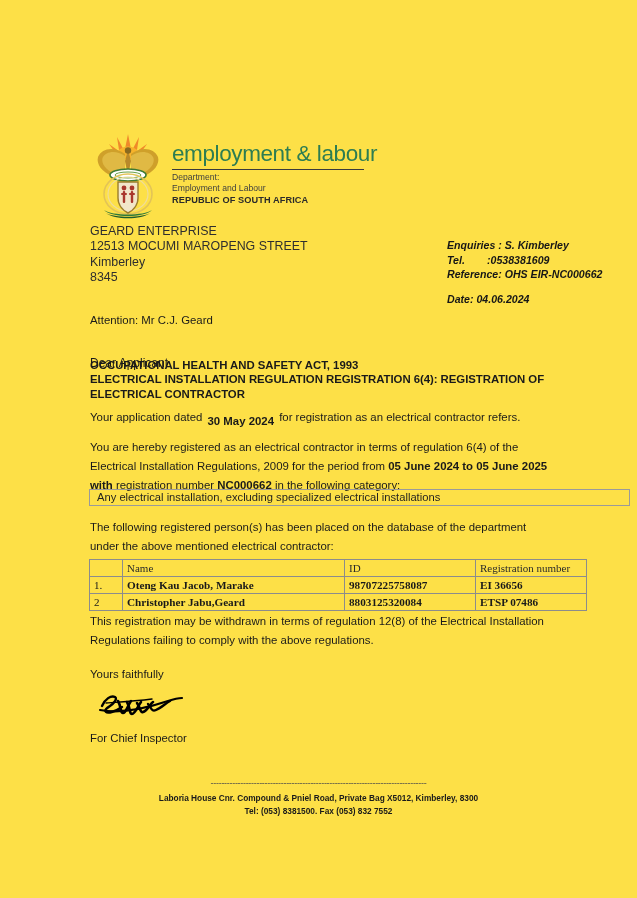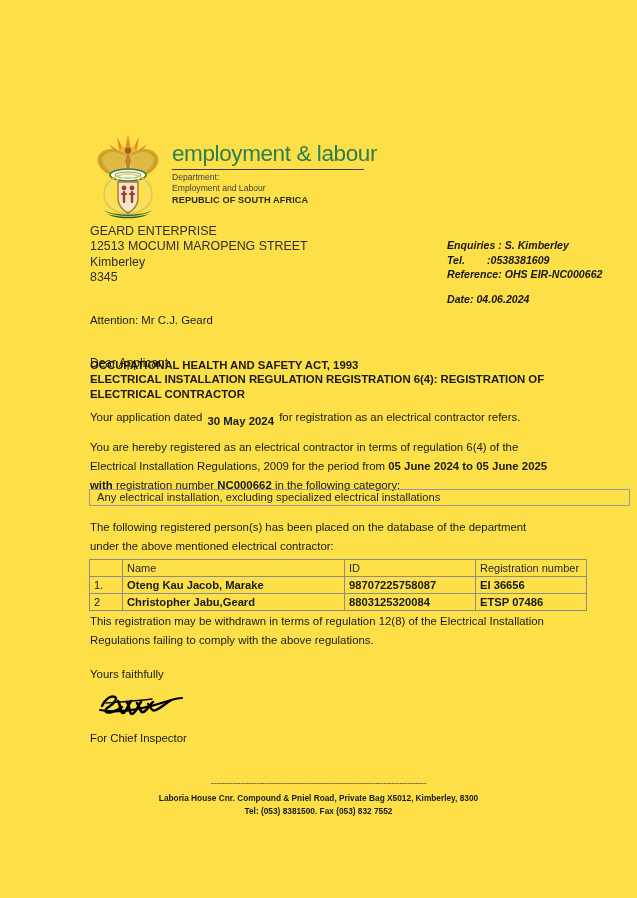--- a/index.html
+++ b/index.html
@@ -157,20 +157,21 @@
 
   
   .persons-table {
     position: absolute;
     left: 89px;
     top: 559px;
     width: 461px;
     border-collapse: collapse;
     font-size: 11px;
     table-layout: fixed;
+    font-family: Liberation Serif, serif;
   }
   .persons-table td, .persons-table th {
     border: 1px solid #8c8c8c;
     padding: 1px 4px;
     text-align: left;
     font-weight: normal;
     height: 14px;
     vertical-align: middle;
     overflow: hidden;
     white-space: nowrap;

